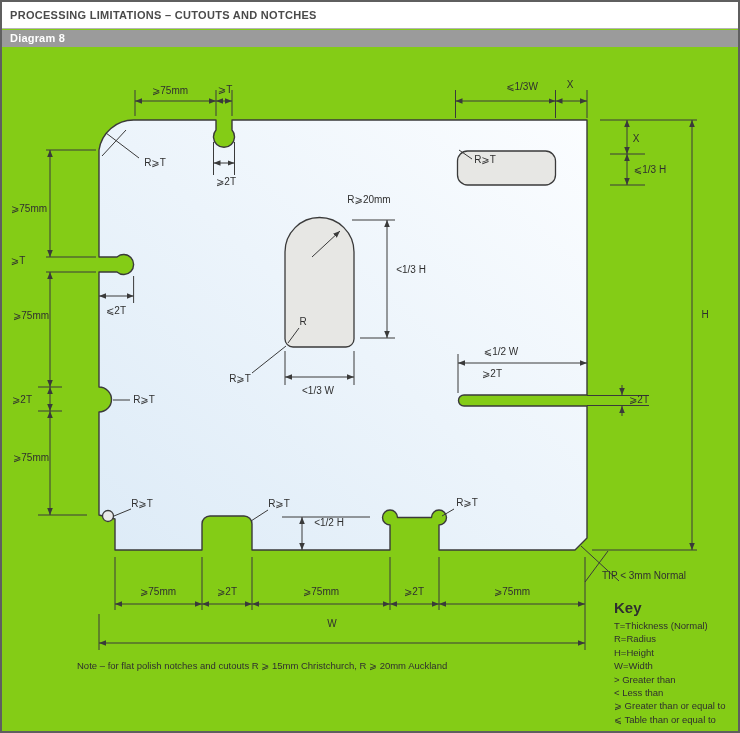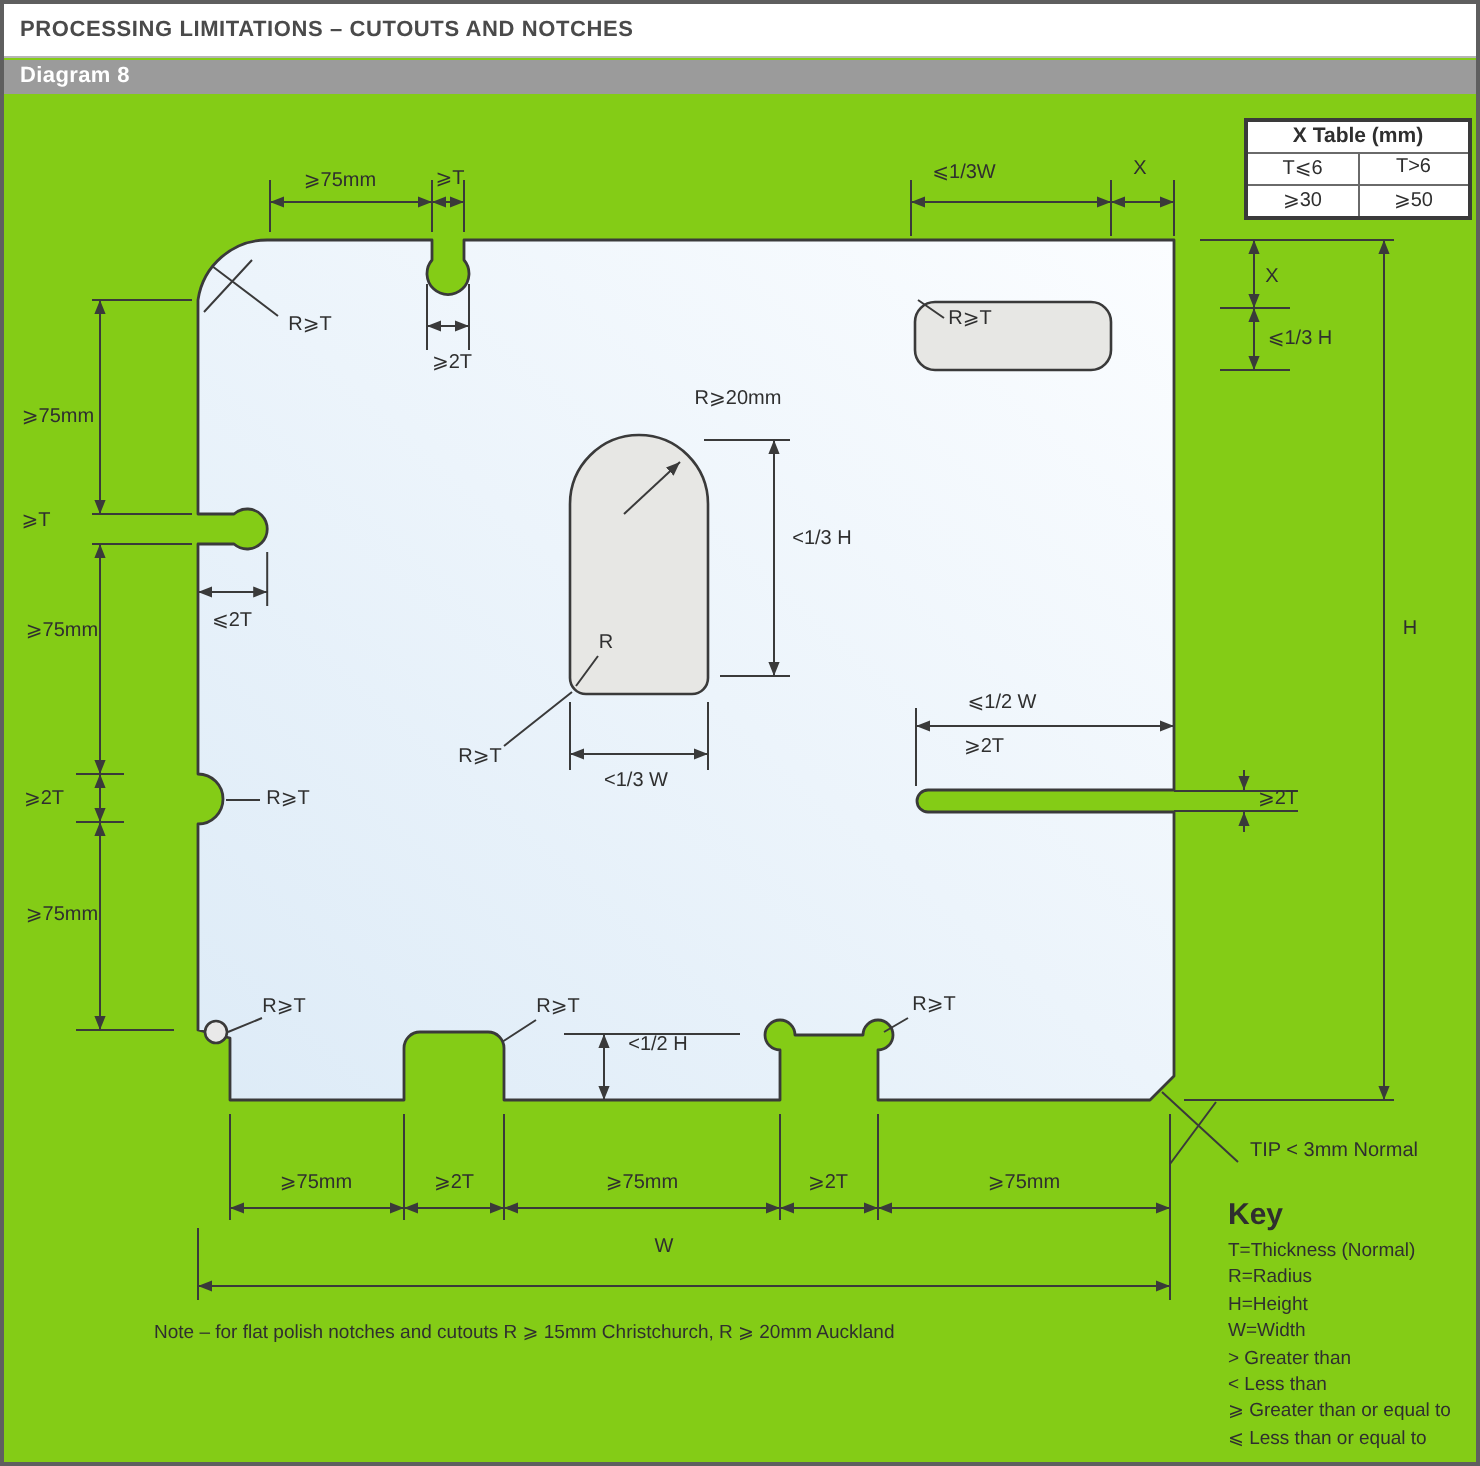--- a/index.html
+++ b/index.html
@@ -135,21 +135,21 @@
          M266,508 L249,519
          M452,507 L440,514
          M579,544 L617,579 M606,549 L583,580"></path>
   </svg>
 
   <div id="labels">
       <span class="dlabel" style="left: 168px; top: 89px;">⩾75mm</span>
       <span class="dlabel" style="left: 223px; top: 88px;">⩾T</span>
       <span class="dlabel" style="left: 224px; top: 180px;">⩾2T</span>
       <span class="dlabel" style="left: 153px; top: 161px;">R⩾T</span>
-      <span class="dlabel" style="left: 480px; top: 85px;">⩽1/3W</span>
+      <span class="dlabel" style="left: 520px; top: 85px;">⩽1/3W</span>
       <span class="dlabel" style="left: 568px; top: 83px;">X</span>
       <span class="dlabel" style="left: 483px; top: 158px;">R⩾T</span>
       <span class="dlabel" style="left: 634px; top: 137px;">X</span>
       <span class="dlabel" style="left: 648px; top: 168px;">⩽1/3 H</span>
       <span class="dlabel" style="left: 703px; top: 313px;">H</span>
       <span class="dlabel" style="left: 367px; top: 198px;">R⩾20mm</span>
       <span class="dlabel" style="left: 409px; top: 268px;">&lt;1/3 H</span>
       <span class="dlabel" style="left: 301px; top: 320px;">R</span>
       <span class="dlabel" style="left: 238px; top: 377px;">R⩾T</span>
       <span class="dlabel" style="left: 316px; top: 389px;">&lt;1/3 W</span>
@@ -166,44 +166,33 @@
       <span class="dlabel" style="left: 140px; top: 502px;">R⩾T</span>
       <span class="dlabel" style="left: 277px; top: 502px;">R⩾T</span>
       <span class="dlabel" style="left: 465px; top: 501px;">R⩾T</span>
       <span class="dlabel" style="left: 327px; top: 521px;">&lt;1/2 H</span>
       <span class="dlabel" style="left: 156px; top: 590px;">⩾75mm</span>
       <span class="dlabel" style="left: 225px; top: 590px;">⩾2T</span>
       <span class="dlabel" style="left: 319px; top: 590px;">⩾75mm</span>
       <span class="dlabel" style="left: 412px; top: 590px;">⩾2T</span>
       <span class="dlabel" style="left: 510px; top: 590px;">⩾75mm</span>
       <span class="dlabel" style="left: 330px; top: 622px;">W</span>
-      <span class="dlabel left" style="left: 623px; top: 574px; text-align: right;">TIP &lt; 3mm Normal</span>
+      <span class="dlabel left" style="left: 600px; top: 574px; text-align: right;">TIP &lt; 3mm Normal</span>
     </div>
 
-  <div class="xtable">
-    <div class="xt-title">X Table (mm)</div>
-    <div class="xt-row">
-      <div>T⩽6</div>
-      <div>T&gt;6</div>
-    </div>
-    <div class="xt-row">
-      <div>⩾30</div>
-      <div>⩾50</div>
-    </div>
-  </div>
 
   <div class="key">
     <div class="key-title">Key</div>
     <div id="key-lines">
         <div class="key-line">T=Thickness (Normal)</div>
         <div class="key-line">R=Radius</div>
         <div class="key-line">H=Height</div>
         <div class="key-line">W=Width</div>
         <div class="key-line">&gt; Greater than</div>
         <div class="key-line">&lt; Less than</div>
         <div class="key-line">⩾ Greater than or equal to</div>
-        <div class="key-line">⩽ Less than or equal to</div>
+        <div class="key-line">⩽ Table than or equal to</div>
       </div>
   </div>
 
   <div class="note">Note – for flat polish notches and cutouts R ⩾ 15mm Christchurch, R ⩾ 20mm Auckland</div>
 
 </div>
 
 </body></html>

